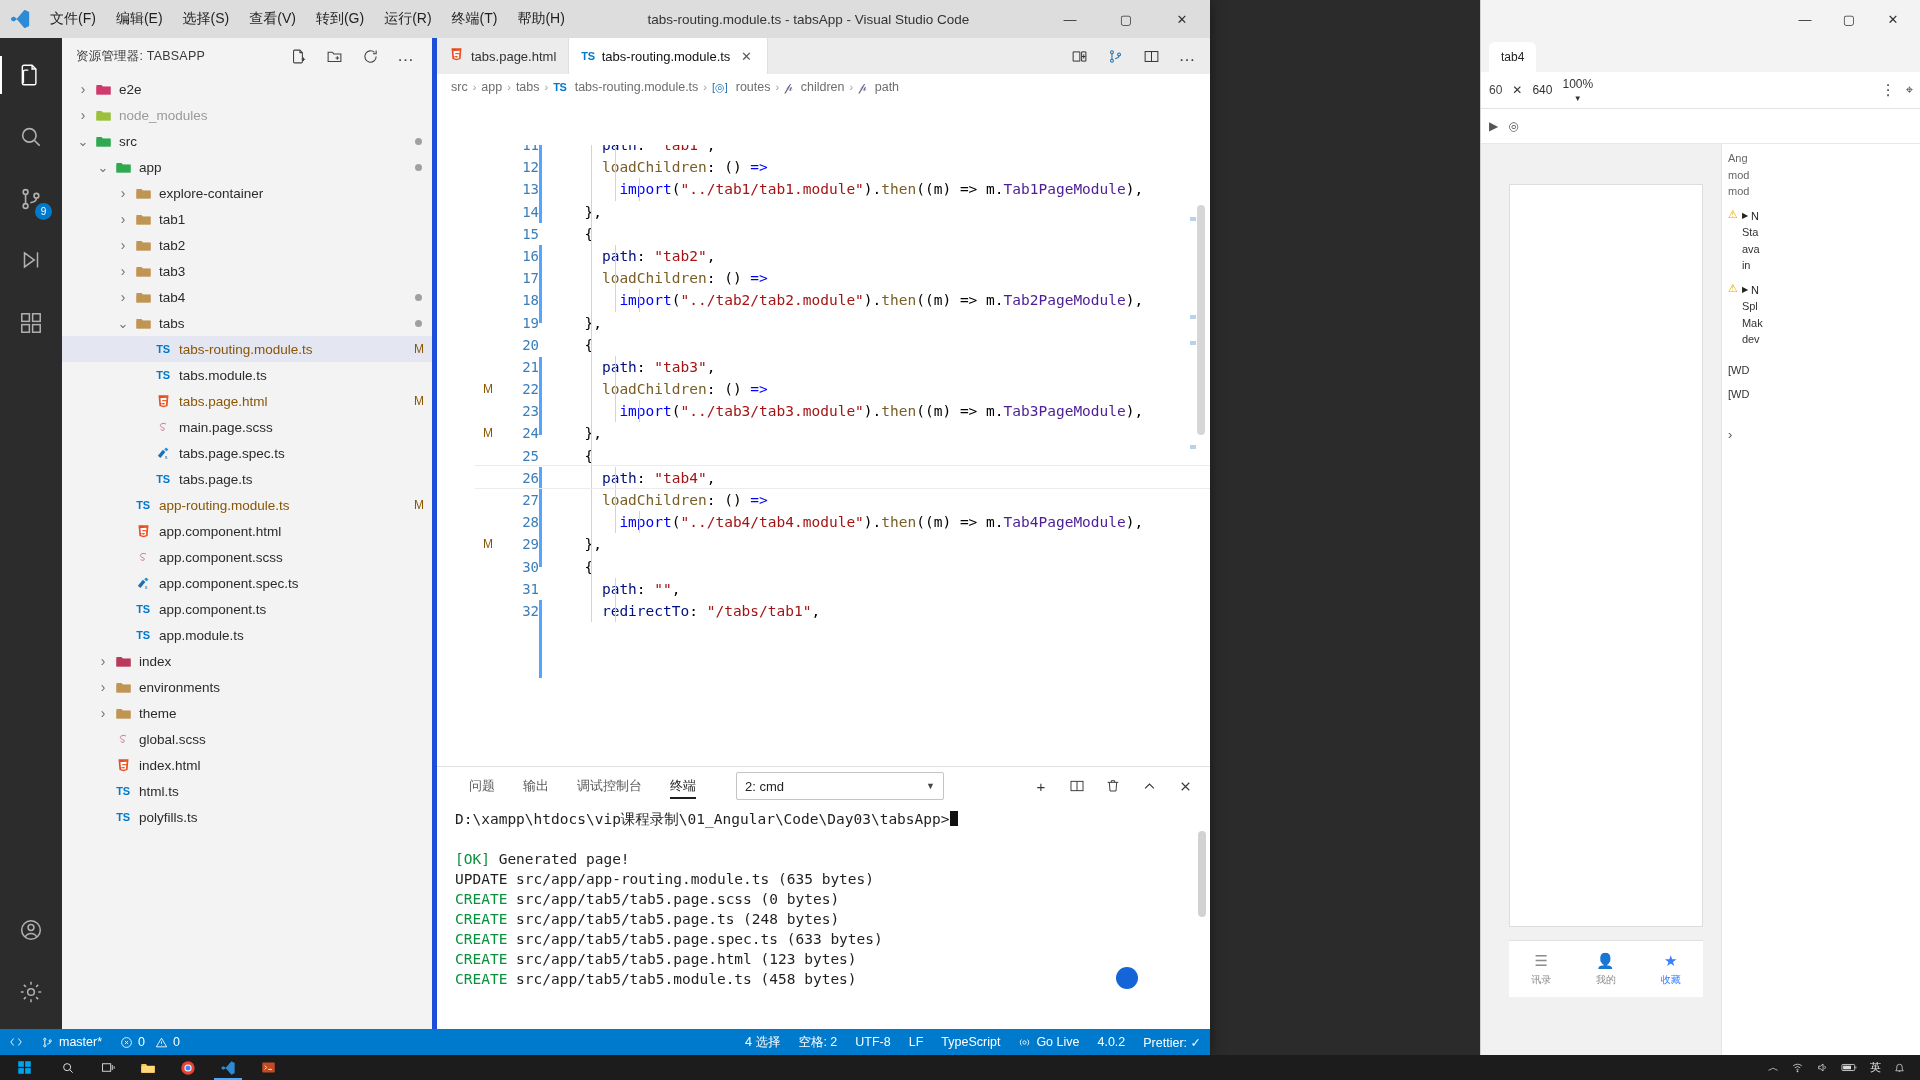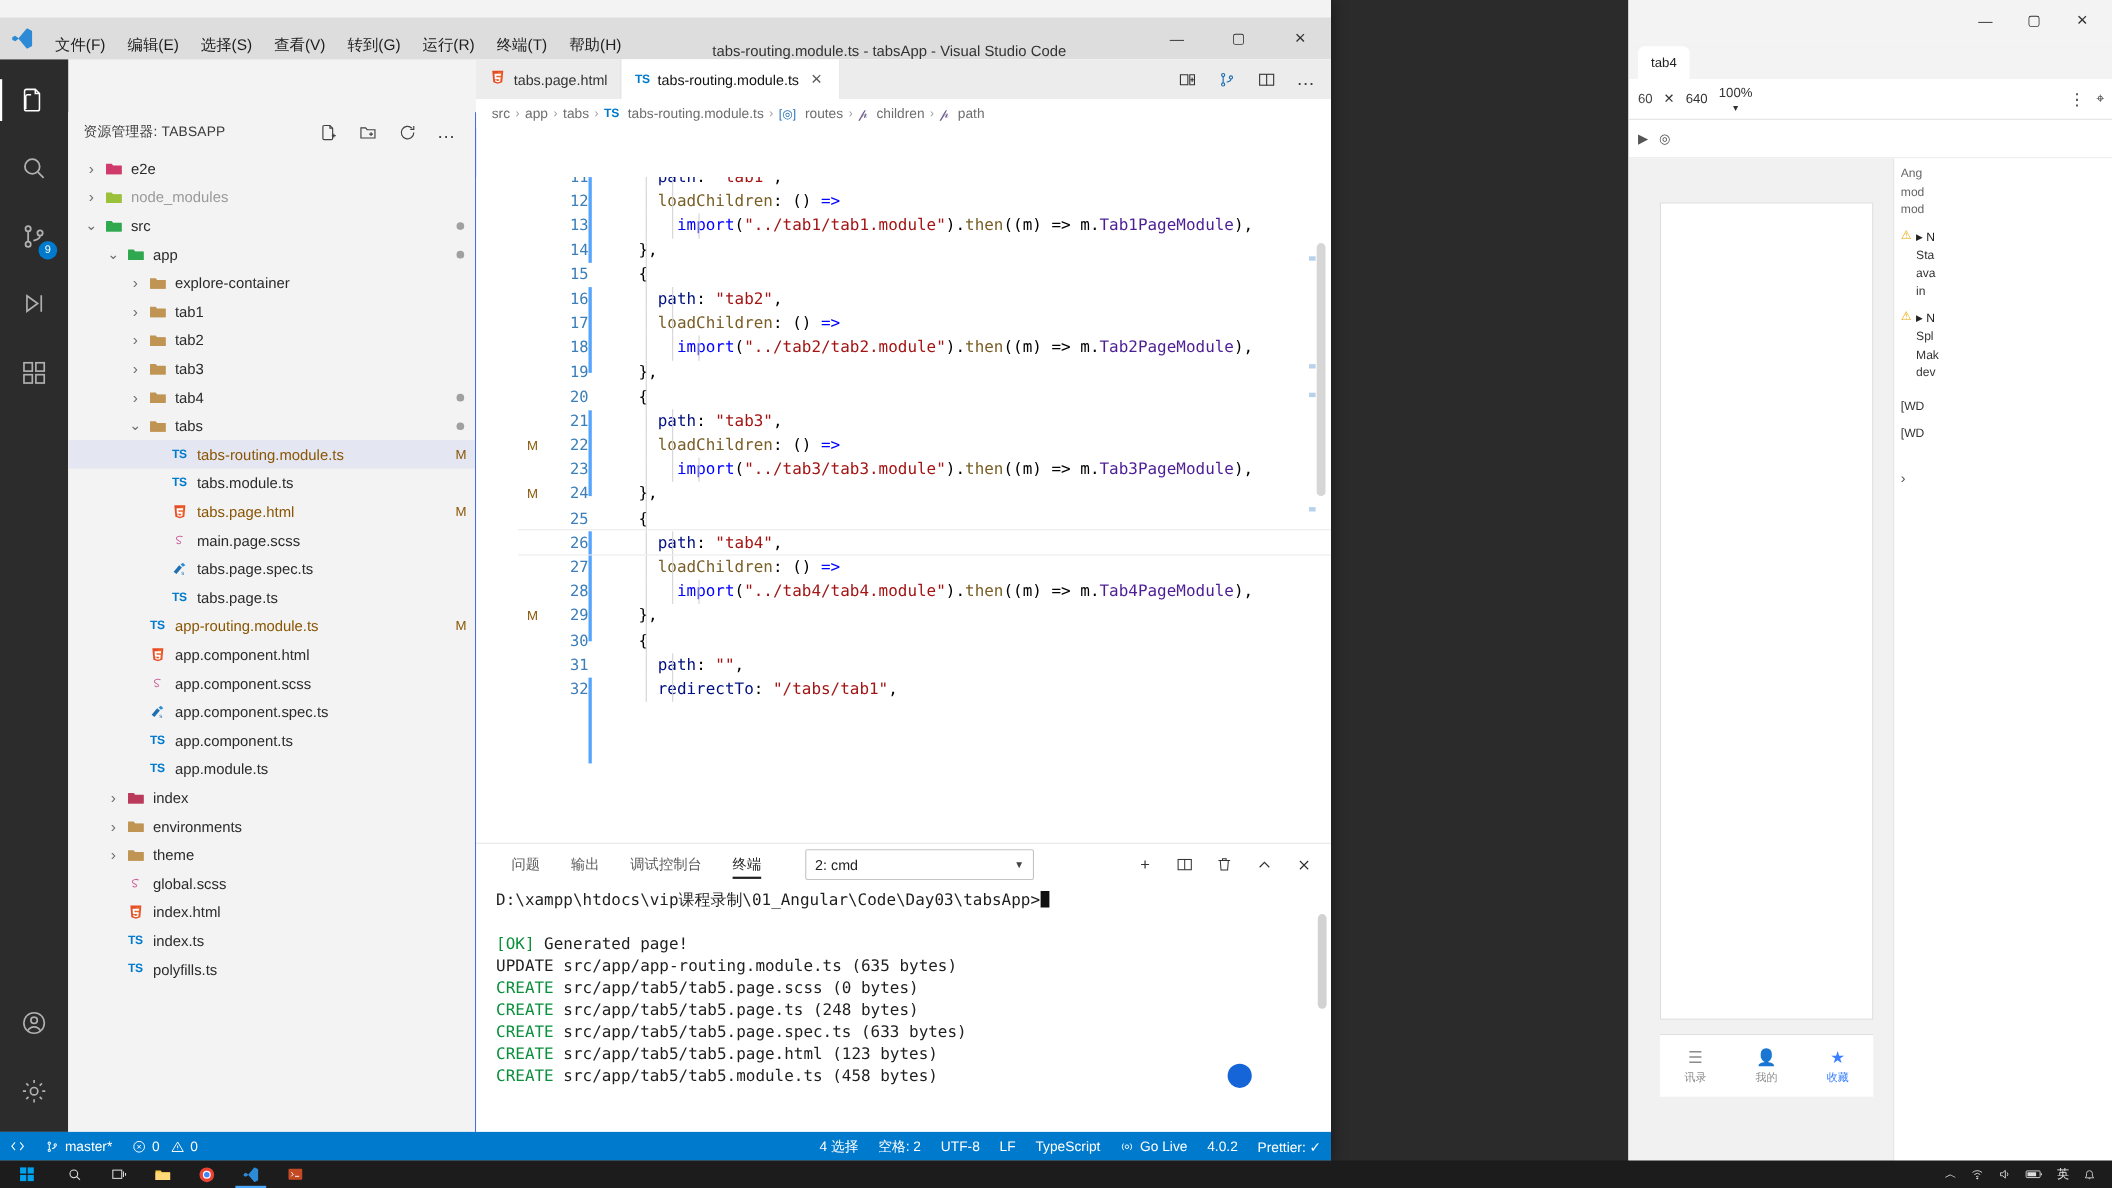--- a/index.html
+++ b/index.html
@@ -27,38 +27,38 @@
   .bgw-console{flex:1;background:#fff;border-left:1px solid #e4e4e4;font-size:11px;color:#333;padding:6px 6px;overflow:hidden;line-height:1.5;}
   .cons-line{white-space:nowrap;overflow:hidden;}
   .cons-warn{display:flex;gap:4px;align-items:flex-start;margin-top:8px;}
   .warn-tri{color:#e9a700;font-size:11px;line-height:1.2;}
   .cons-head{display:flex;align-items:center;gap:3px;color:#222;}
   .cons-muted{color:#666;}
 
   
   .vsc{position:absolute;left:0;top:0;width:1210px;height:1055px;background:#f3f3f3;
        box-shadow:0 0 14px rgba(0,0,0,.45);display:flex;flex-direction:column;}
-  .titlebar{height:38px;background:#dddddd;display:flex;align-items:flex-end;flex:0 0 38px;margin-top:16px;}
+  .titlebar{height:38px;background:#dddddd;display:flex;align-items:center;flex:0 0 38px;}
   .vslogo{width:40px;height:38px;display:flex;align-items:center;justify-content:center;}
   .menu{display:flex;align-items:center;gap:0;}
   .menu-item{padding:4px 10px;font-size:14px;color:#1f1f1f;}
   .title-center{flex:1;text-align:center;font-size:13.5px;color:#333;}
   .winbtns{display:flex;}
   .winbtn{width:56px;height:38px;display:flex;align-items:center;justify-content:center;color:#333;font-size:13px;}
 
   .vsbody{flex:1;display:flex;min-height:0;}
   .activitybar{width:62px;background:#2c2c2c;display:flex;flex-direction:column;align-items:center;padding-top:6px;flex:0 0 62px;}
   .act{width:62px;height:62px;display:flex;align-items:center;justify-content:center;position:relative;color:#b0b0b0;}
   .act.active{color:#ffffff;}
   .act.active:before{content:"";position:absolute;left:0;top:12px;bottom:12px;width:2px;background:#fff;}
   .act .badge{position:absolute;right:10px;bottom:10px;background:#007acc;color:#fff;border-radius:50%;
                min-width:17px;height:17px;font-size:10px;display:flex;align-items:center;justify-content:center;}
   .act-spacer{flex:1;}
 
-  .sidebar{width:370px;flex:0 0 370px;background:#f3f3f3;display:flex;flex-direction:column;border-right:1px solid #1d4ed8;margin-top:48px;}
+  .sidebar{width:370px;flex:0 0 370px;background:#f3f3f3;display:flex;flex-direction:column;border-right:5px solid #1d4ed8;}
   .sb-head{height:36px;display:flex;align-items:center;padding:0 8px 0 14px;gap:0;}
   .sb-title{flex:1;font-size:12.5px;color:#3a3a3a;letter-spacing:.2px;white-space:nowrap;}
   .sb-actions{display:flex;align-items:center;gap:0;}
   .sb-act{width:36px;height:32px;display:flex;align-items:center;justify-content:center;color:#424242;}
   .tree{flex:1;overflow:hidden;padding-top:2px;}
   .row{height:26px;display:flex;align-items:center;font-size:13.5px;color:#2b2b2b;white-space:nowrap;position:relative;}
   .row.sel{background:#e4e6f1;}
   .row .tw{width:18px;display:flex;align-items:center;justify-content:center;color:#707070;font-size:10px;flex:0 0 18px;}
   .row .ic{width:22px;display:flex;align-items:center;justify-content:center;flex:0 0 22px;margin-right:5px;}
   .row .lbl{flex:1;overflow:hidden;text-overflow:ellipsis;}
@@ -611,21 +611,21 @@
                 </svg>
               </span>
               <span class="lbl">index.html</span>
               <span class="mk"></span>
             </div>
             <div class="row" style="padding-left: 32px;">
               <span class="tw"></span>
               <span class="ic">
                 <span class="ts-ic">TS</span>
               </span>
-              <span class="lbl">index.ts</span>
+              <span class="lbl">html.ts</span>
               <span class="mk"></span>
             </div>
             <div class="row" style="padding-left: 32px;">
               <span class="tw"></span>
               <span class="ic">
                 <span class="ts-ic">TS</span>
               </span>
               <span class="lbl">polyfills.ts</span>
               <span class="mk"></span>
             </div>

